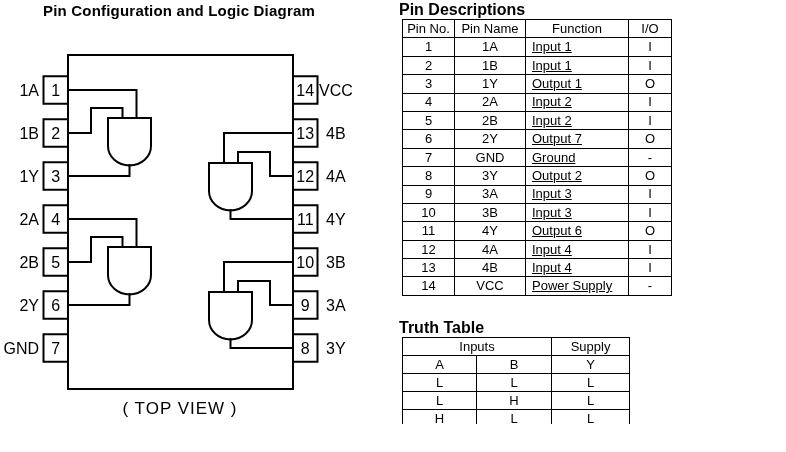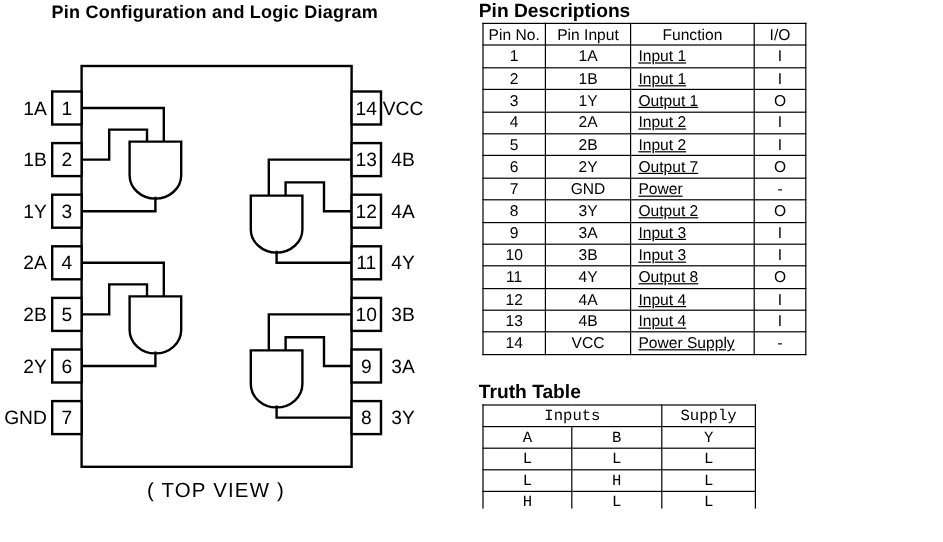--- a/index.html
+++ b/index.html
@@ -14,21 +14,21 @@
   svg.diagram { position:absolute; left:0; top:0; }
   svg.diagram .ln { fill:none; stroke:#000; stroke-width:2; }
   svg.diagram .box { fill:#fff; stroke:#000; stroke-width:2; }
   svg.diagram text { fill:#000; font-family:"Liberation Sans", sans-serif; font-size:16px; }
   svg.diagram text.tv { font-size:17px; letter-spacing:1px; }
   .section-title { position:absolute; font-size:16px; font-weight:bold; white-space:nowrap; }
   .pd-title { left:399px; top:1px; }
   .tt-title { left:399px; top:319px;text-align:right; }
   table { border-collapse:collapse; table-layout:fixed; position:absolute; background:#fff; }
   .pd-table { left:402px; top:19px; width:269px; }
-  .tt-table { left:402px; top:337px; width:227px;font-family:Liberation Mono, monospace; }
+  .tt-table { left:402px; top:337px; width:227px; }
   th, td {
     border:1.5px solid #000; font-size:13px; font-weight:normal;
     text-align:center; vertical-align:middle; padding:0 3px;
     height:17.4px; line-height:1.05; overflow:hidden; white-space:nowrap;
   }
   .tt-table th, .tt-table td { height:17px; }
   td.fn { text-align:left; padding-left:6px;text-decoration:underline; }
 </style>
 </head>
 <body>
@@ -137,21 +137,21 @@
   <table class="pd-table">
     <colgroup>
         <col style="width:52px">
         <col style="width:71px">
         <col style="width:103px">
         <col style="width:43px">
       </colgroup>
     <tbody>
         <tr>
       <th>Pin No.</th>
-      <th>Pin Input</th>
+      <th>Pin Name</th>
       <th>Function</th>
       <th>I/O</th>
     </tr>
     <tr>
           <td>1</td>
           <td>1A</td>
           <td class="fn">Input 1</td>
           <td>I</td>
         </tr>
     <tr>
@@ -180,21 +180,21 @@
         </tr>
     <tr>
           <td>6</td>
           <td>2Y</td>
           <td class="fn">Output 7</td>
           <td>O</td>
         </tr>
     <tr>
           <td>7</td>
           <td>GND</td>
-          <td class="fn">Power</td>
+          <td class="fn">Ground</td>
           <td>-</td>
         </tr>
     <tr>
           <td>8</td>
           <td>3Y</td>
           <td class="fn">Output 2</td>
           <td>O</td>
         </tr>
     <tr>
           <td>9</td>
@@ -204,21 +204,21 @@
         </tr>
     <tr>
           <td>10</td>
           <td>3B</td>
           <td class="fn">Input 3</td>
           <td>I</td>
         </tr>
     <tr>
           <td>11</td>
           <td>4Y</td>
-          <td class="fn">Output 8</td>
+          <td class="fn">Output 6</td>
           <td>O</td>
         </tr>
     <tr>
           <td>12</td>
           <td>4A</td>
           <td class="fn">Input 4</td>
           <td>I</td>
         </tr>
     <tr>
           <td>13</td>

